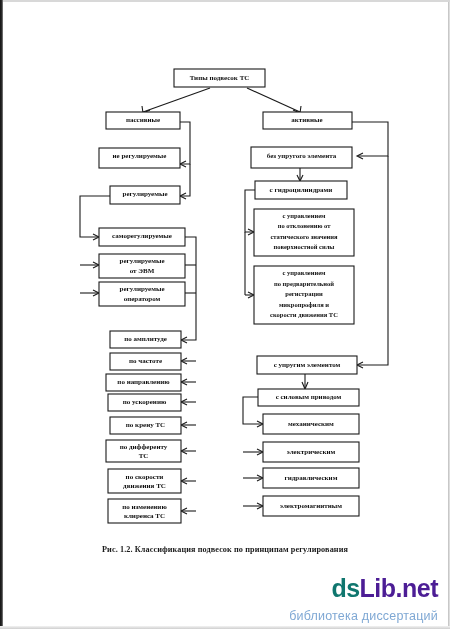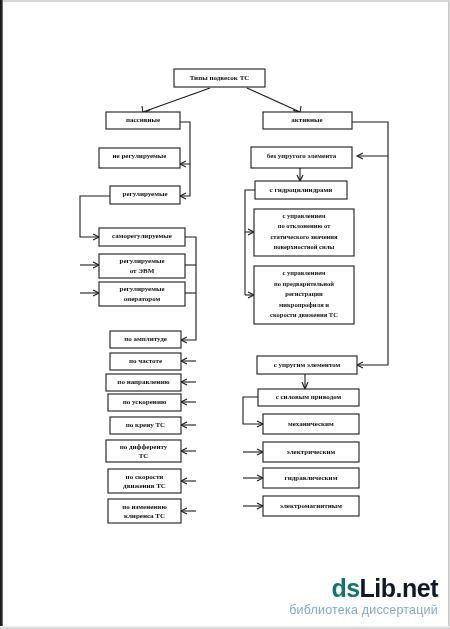--- a/index.html
+++ b/index.html
@@ -33,22 +33,22 @@
   .t65{font-size:6.5px;}
 
   .caption{
     position:absolute;left:0;top:545px;width:450px;text-align:center;
     font-family:"Liberation Serif", serif;font-weight:bold;font-size:8.2px;color:#1b1b1b;
     letter-spacing:.1px;
   }
   .wm{position:absolute;right:12px;top:576px;text-align:right;}
   .wm-logo{font-family:"Liberation Sans", sans-serif;font-size:25px;font-weight:bold;letter-spacing:-.5px;line-height:1;}
   .wm-logo .ds{color:#0f766e;}
-  .wm-logo .lib{color:#0f172a;}
-  .wm-sub{font-family:"Liberation Sans", sans-serif;font-size:12.5px;color:#7fa8d4;margin-top:2px;letter-spacing:.2px;}
+  .wm-logo .lib{color:#4c1d95;}
+  .wm-sub{font-family:"Liberation Sans", sans-serif;font-size:12.5px;color:#7fa8d4;margin-top:8px;letter-spacing:.2px;}
 </style>
 </head>
 <body>
 
 <div id="page">
   <div class="edge-left"></div>
   <div class="edge-right"></div>
   <div class="edge-top"></div>
   <div class="edge-bottom"></div>
 
@@ -257,18 +257,19 @@
       <text class="t7" x="311" y="478">гидравлическим</text>
     </g>
 
     <g>
       <rect class="bx" x="263" y="496" width="96" height="20"></rect>
       <text class="t7" x="311" y="506">электромагнитным</text>
     </g>
 
   </svg>
 
+  <div class="caption">Рис. 1.2. Классификация подвесок по принципам регулирования</div>
 
   <div class="wm">
     <div class="wm-logo"><span class="ds">ds</span><span class="lib">Lib.net</span></div>
     <div class="wm-sub">библиотека диссертаций</div>
   </div>
 </div>
 
 </body></html>

